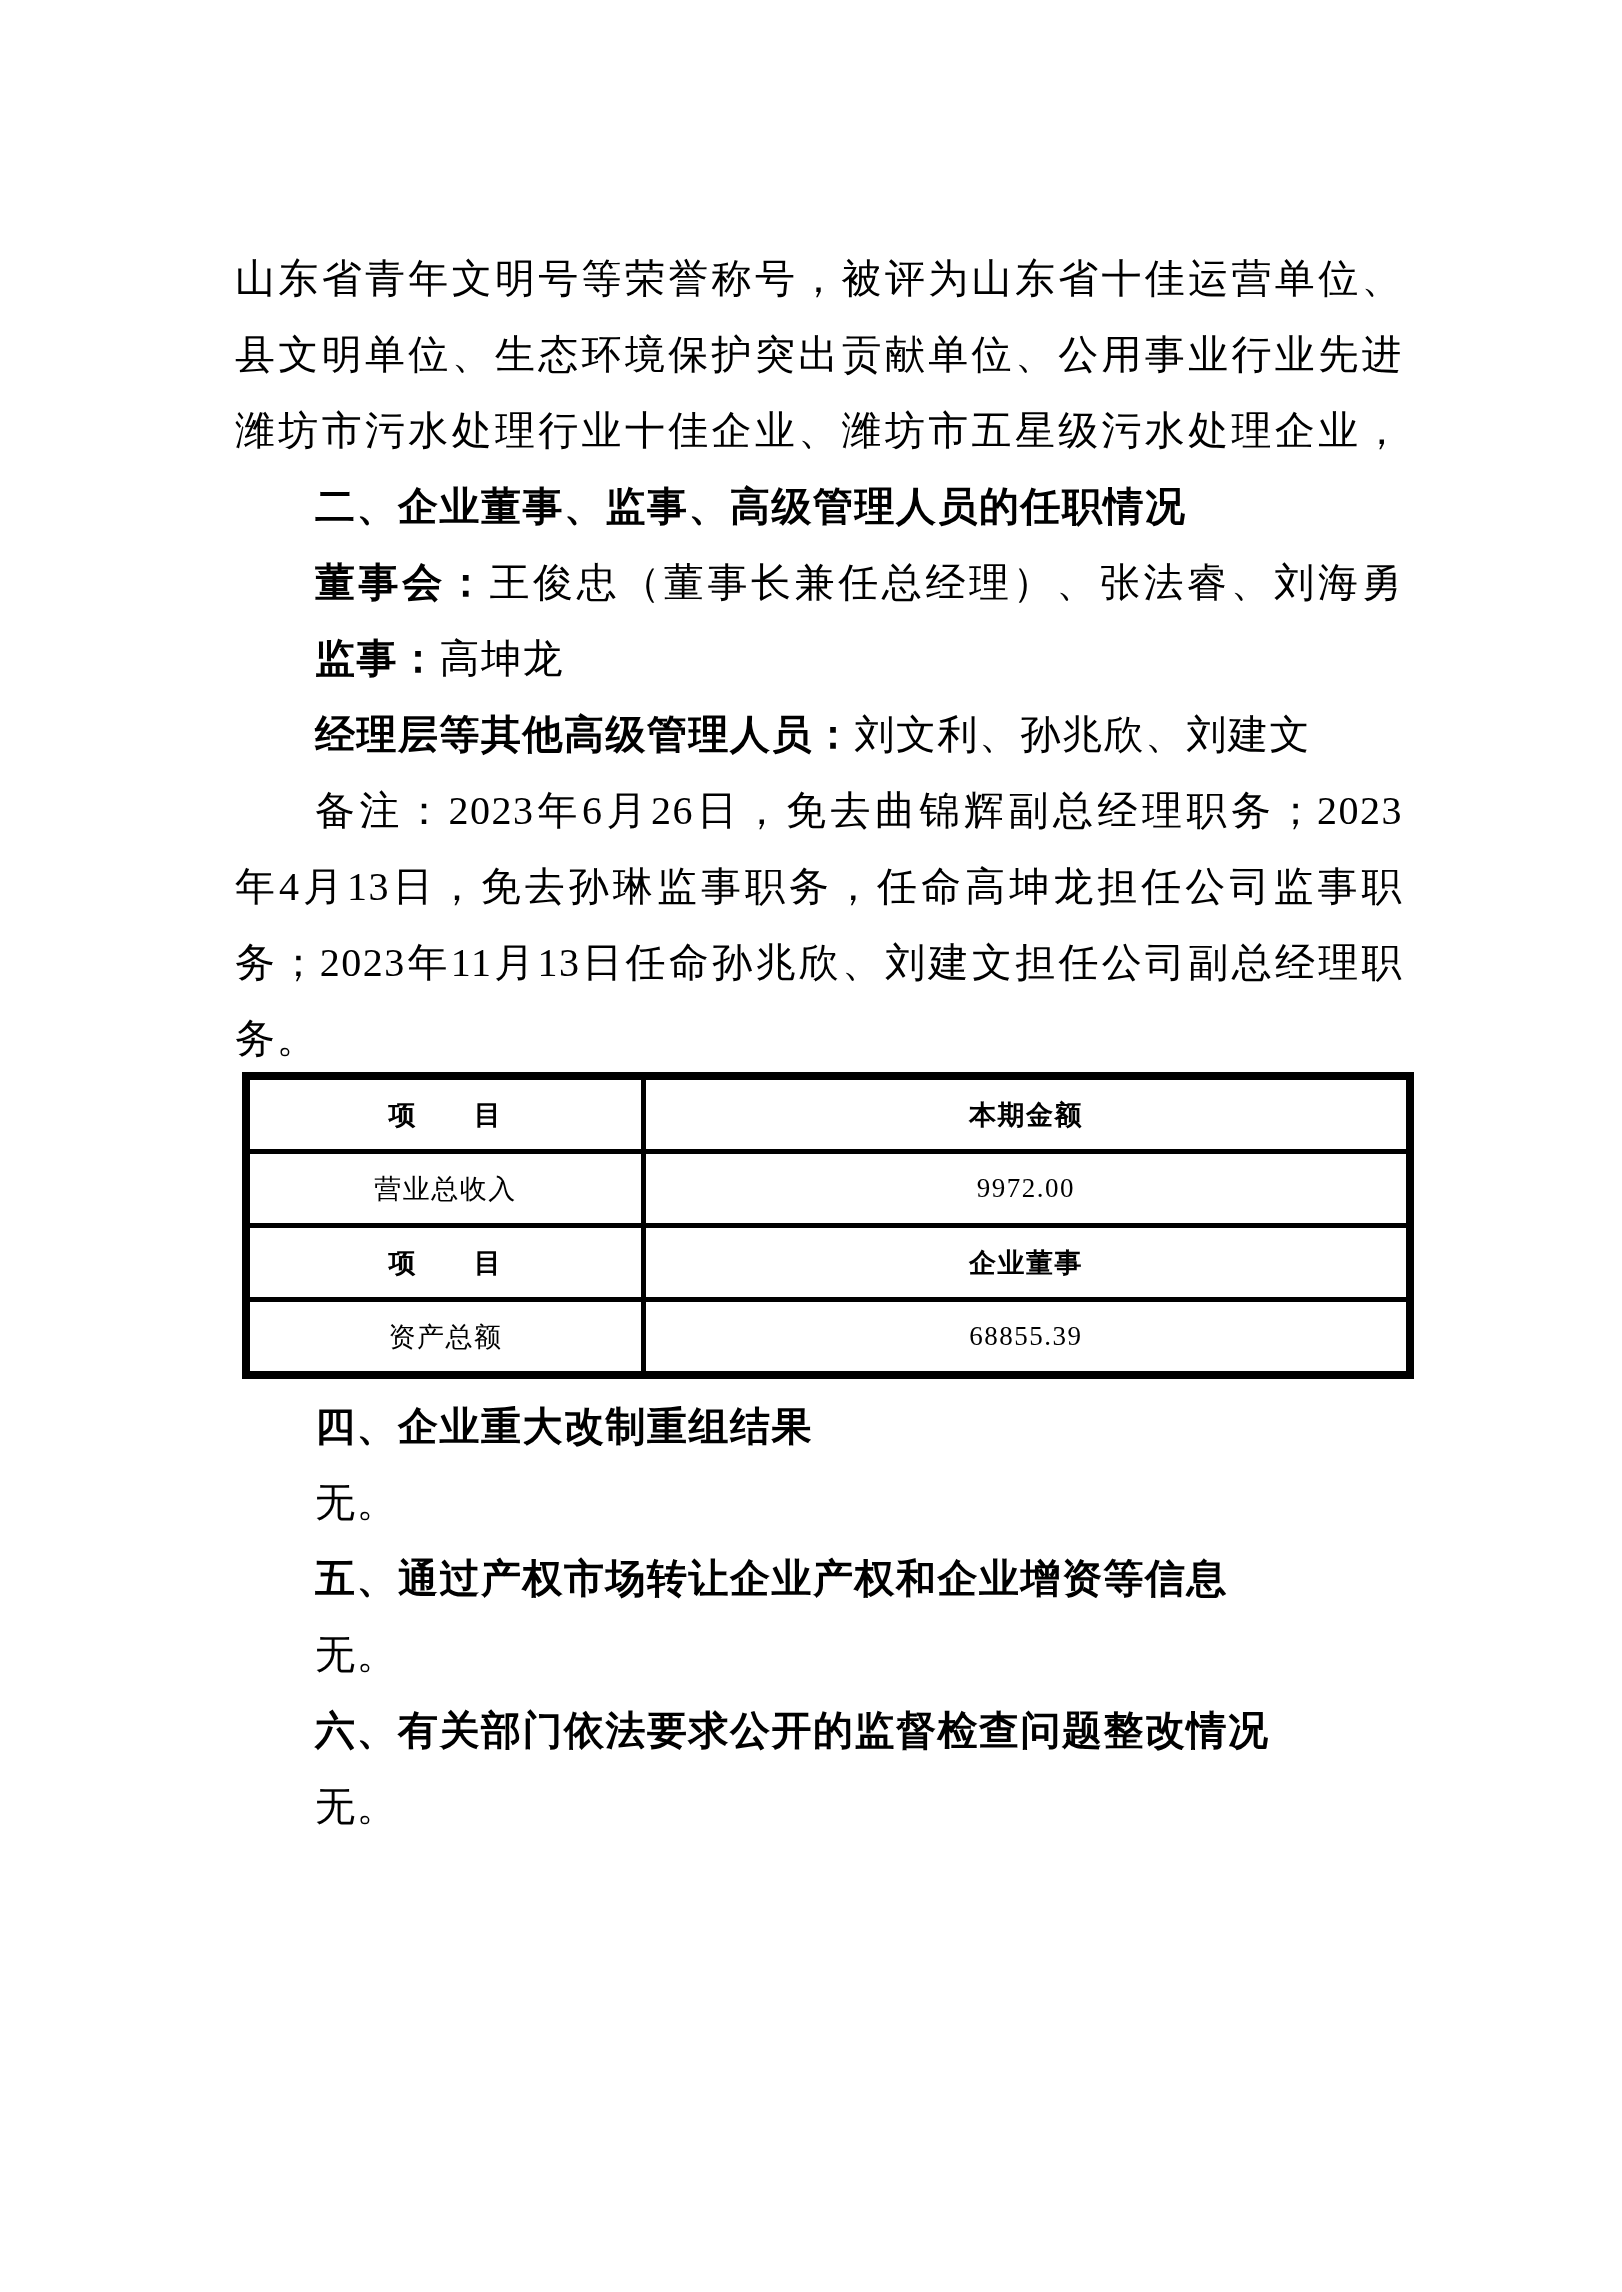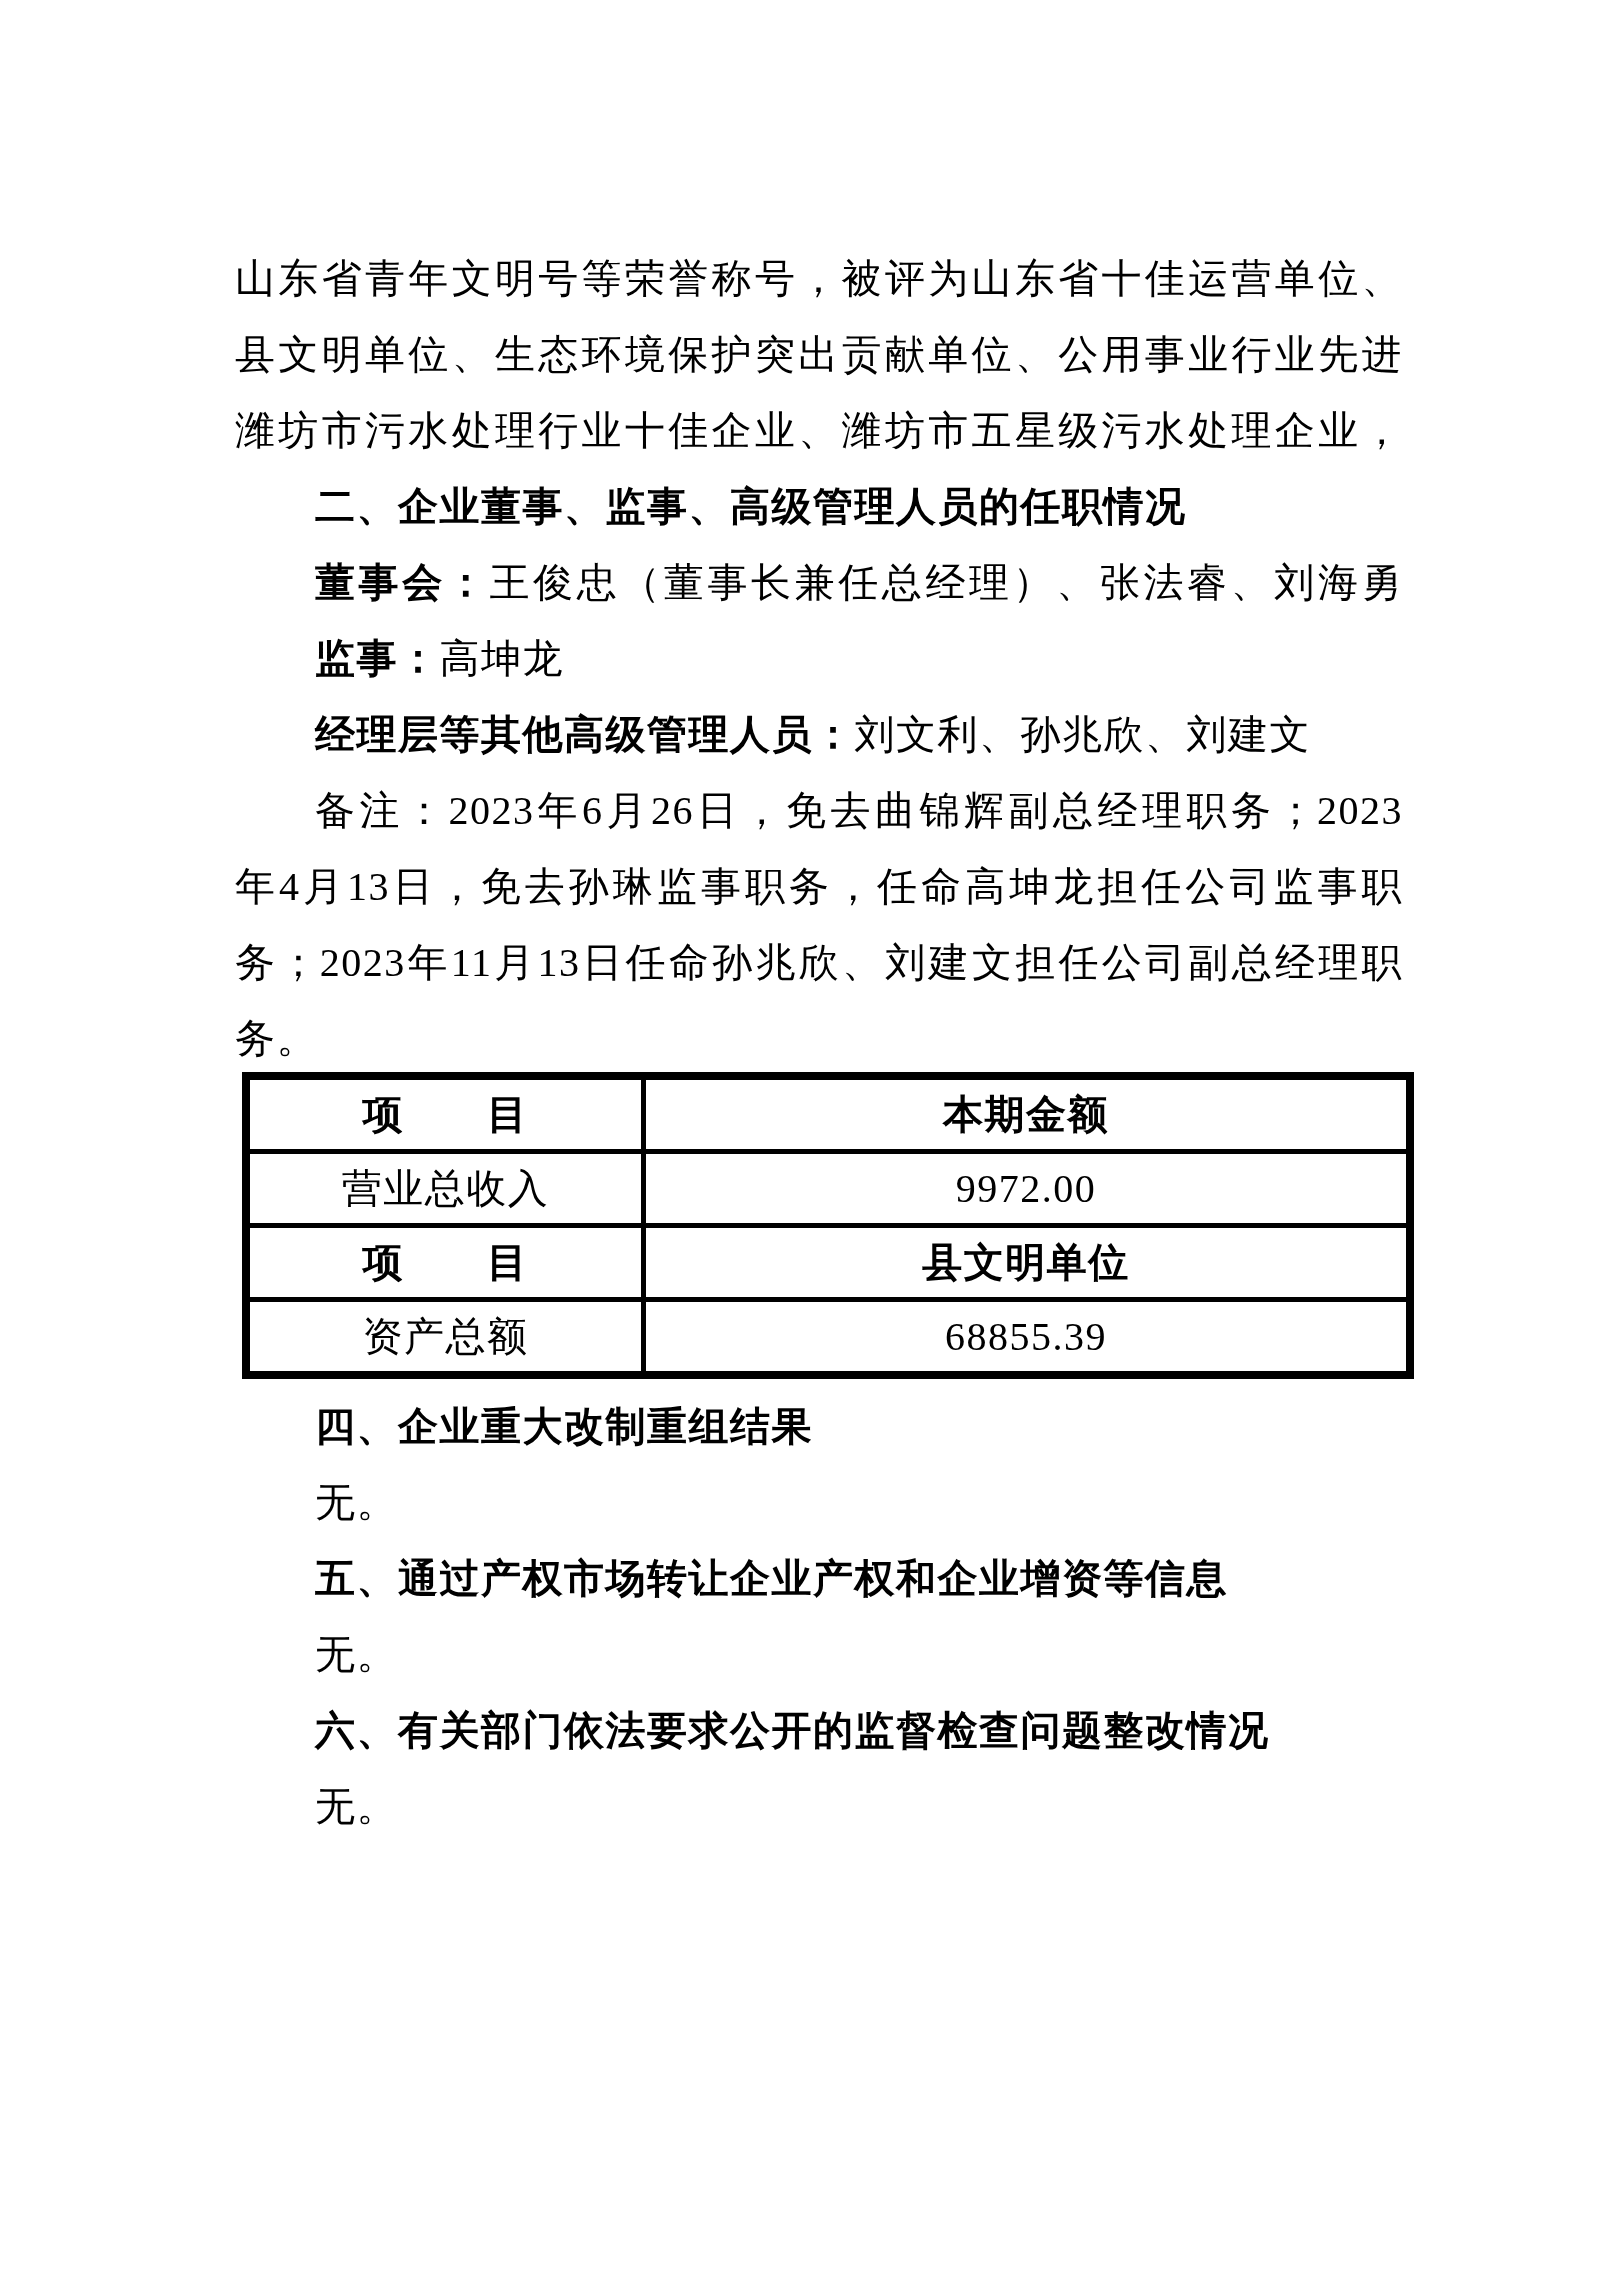--- a/index.html
+++ b/index.html
@@ -54,21 +54,21 @@
     width: 1172px;
     margin-left: 6.9px;
     margin-top: -4.9px;
     border: 8.8px solid #000000;
   }
   table.fin td {
     border: 5.9px solid #000000;
     height: 69px;
     text-align: center;
     vertical-align: middle;
-    font-size: 40px;
+    font-size: 27px;
     letter-spacing: 1.5px;
     padding: 0;
   }
   table.fin td.item-col { width: 391px; }
   table.fin tr.hdr td { font-weight: bold; }
   .post-lines { margin-top: 9.8px; }
 </style>
 </head>
 <body>
 
@@ -95,21 +95,21 @@
           <tr class="hdr">
             <td class="item-col">项　　目</td>
             <td class="amount-col">本期金额</td>
           </tr>
           <tr class="data">
             <td class="item-col">营业总收入</td>
             <td class="amount-col">9972.00</td>
           </tr>
           <tr class="hdr">
             <td class="item-col">项　　目</td>
-            <td class="amount-col">县文明单位</td>
+            <td class="amount-col">企业董事</td>
           </tr>
           <tr class="data">
             <td class="item-col">资产总额</td>
             <td class="amount-col">68855.39</td>
           </tr>
         </tbody>
     </table>
 
     <div id="post-table-lines" class="post-lines">
         <div class="line indent"><span class="lbl">四、企业重大改制重组结果</span></div>

